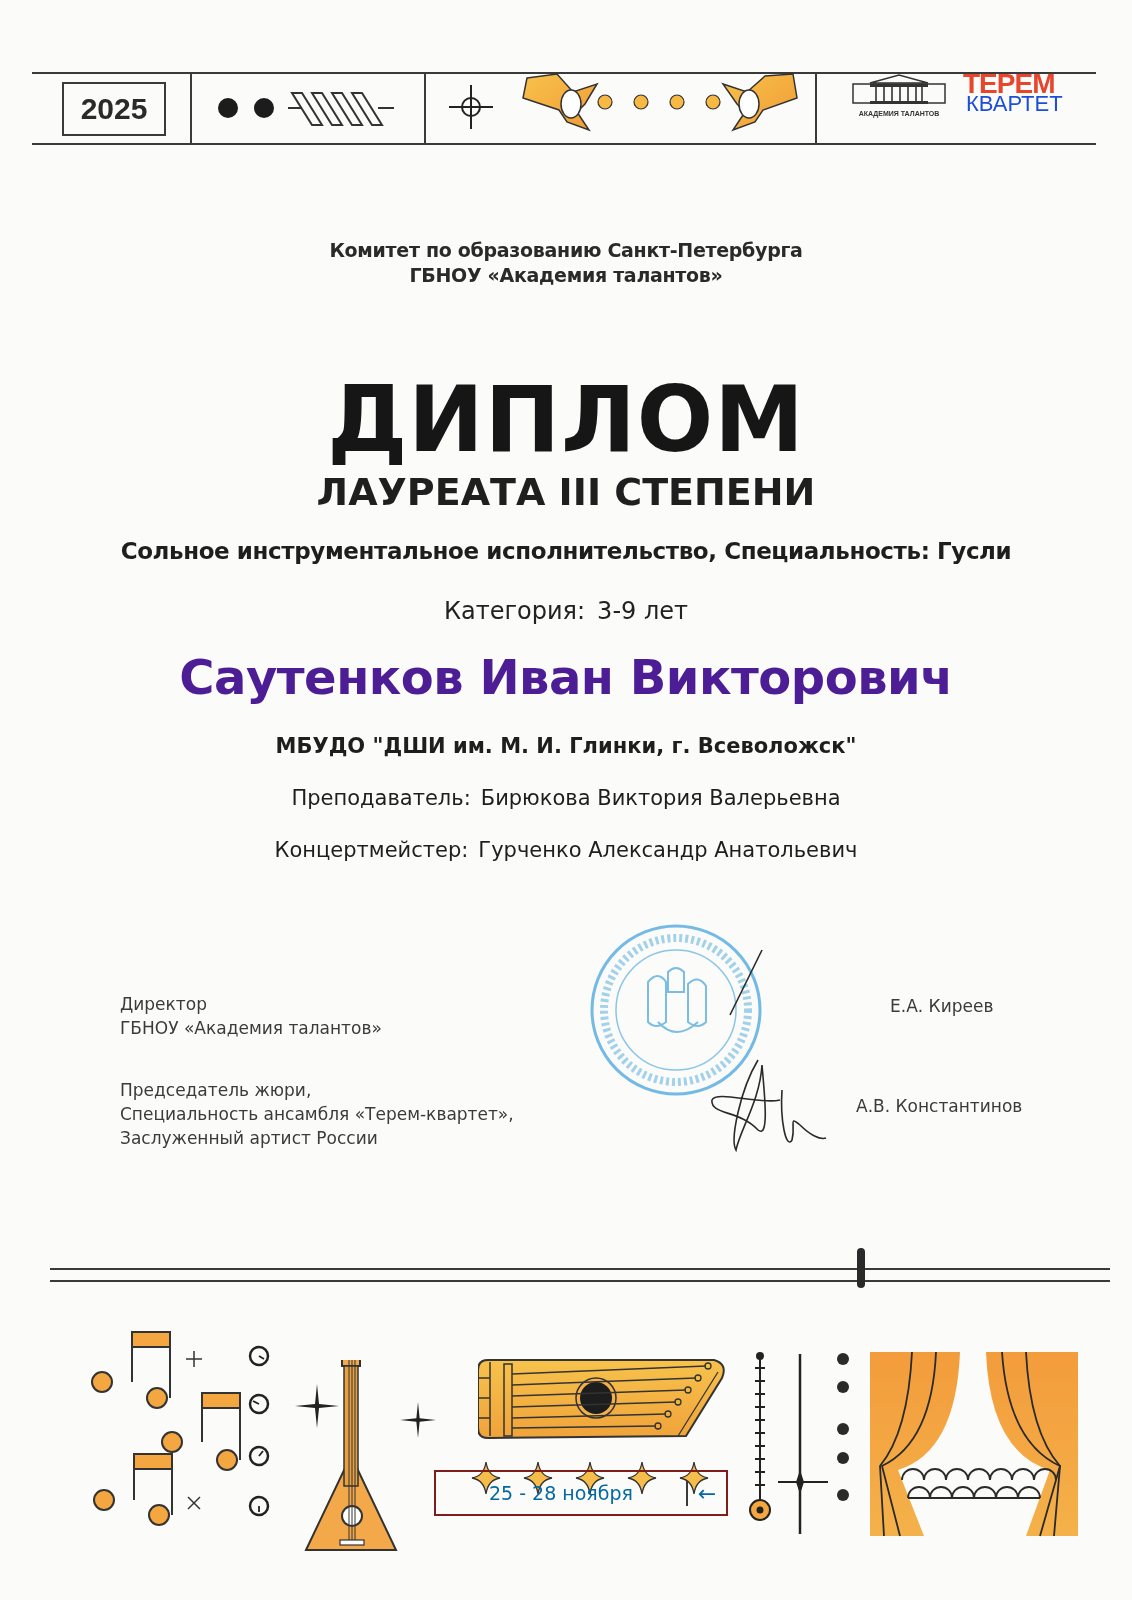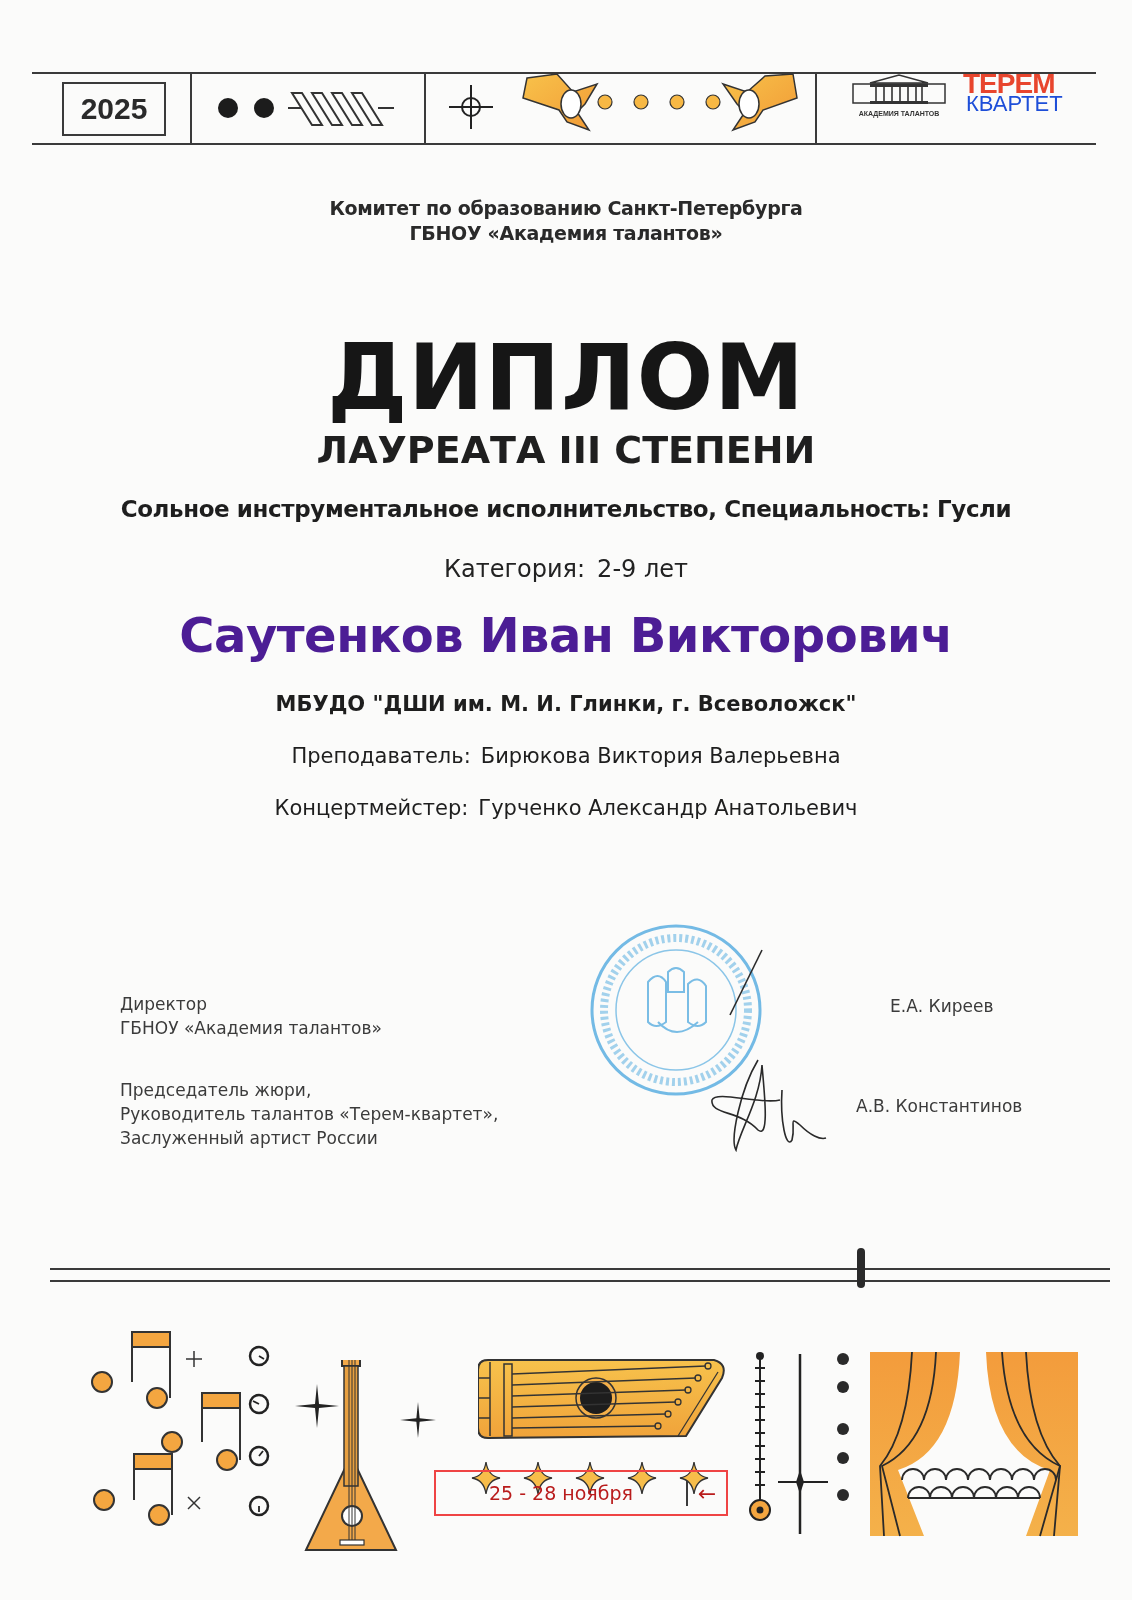--- a/index.html
+++ b/index.html
@@ -11,35 +11,35 @@
   }
   .abs { position: absolute; }
   
   .hline { position: absolute; height: 2px; background: #3a3a3a; }
   .vline { position: absolute; width: 2px; background: #3a3a3a; }
   .year-box {
     position: absolute; left: 62px; top: 82px; width: 100px; height: 50px;
     border: 2px solid #3a3a3a; display: flex; align-items: center; justify-content: center;
     font-family: "Liberation Sans", sans-serif; font-weight: bold; font-size: 30px; color: #2a2a2a;
   }
-  .center { position: absolute; left: 0; width: 1132px; text-align: center; }
+  .center { position: absolute; left: 0; width: 1132px; text-align: center; margin-top: 42px; }
   .org-lines { top: 196px; font-weight: bold; font-size: 19px; line-height: 25px; color: #2a2a2a; font-family: "DejaVu Sans", sans-serif; letter-spacing: -0.3px;}
   .title { top: 328px; font-weight: bold; font-size: 90px; line-height: 100px; font-family: "DejaVu Sans", sans-serif; color:#161616; letter-spacing: 1px;}
   .subtitle { top: 428px; font-weight: bold; font-size: 38px; line-height: 44px; font-family: "DejaVu Sans", sans-serif; color:#1f1f1f;}
   .nomination { top: 494px; font-weight: bold; font-size: 23px; line-height: 30px; letter-spacing:-0.4px;}
   .category { top: 554px; font-size: 24px; line-height: 30px; color:#222; font-family: "DejaVu Sans", sans-serif;}
   .category span { margin: 0 6px; }
   .winner { top: 606px; font-weight: bold; font-size: 48px; line-height: 58px; color:#4c1d95; letter-spacing:-0.5px;}
   .school { top: 690px; font-weight: bold; font-size: 21px; line-height: 28px; }
   .person-line { font-weight: normal; font-size: 21px; line-height: 28px; }
   .person-line span { margin: 0 5px; }
   .sig-text { position: absolute; font-size: 17px; line-height: 24px; color: #3b3b3b; font-family: "DejaVu Sans", sans-serif; }
   .date-box {
     position: absolute; left: 434px; top: 1470px; width: 290px; height: 42px;
-    border: 2px solid #ef4444; display: flex; font-size: 19px; color:#b91c1c;align-items:center;
+    border: 2px solid #7f1d1d; display: flex; font-size: 19px; color:#0369a1;align-items:center;
   }
   .date-box .d { flex: 1; display:flex; align-items:center; justify-content:center; }
   .date-box .arr { width: 38px; border-left: 2px solid #3a3a3a; display:flex; align-items:center; justify-content:center; font-size: 22px; }
   .logo-text { position: absolute; font-family: "Liberation Sans", sans-serif; }
 </style>
 </head>
 <body>
 
 <div class="hline" style="left:32px; top:72px; width:1064px;"></div>
 <div class="hline" style="left:32px; top:143px; width:1064px;"></div>
@@ -114,42 +114,42 @@
 <div class="center org-lines">
   <div>Комитет по образованию Санкт-Петербурга</div>
   <div>ГБНОУ «Академия талантов»</div>
 </div>
 
 <div class="center title">ДИПЛОМ</div>
 <div class="center subtitle">ЛАУРЕАТА III СТЕПЕНИ</div>
 
 <div class="center nomination">Сольное инструментальное исполнительство, Специальность: Гусли</div>
 <div class="center category">
-  <span>Категория:</span><span>2-9 лет</span>
+  <span>Категория:</span><span>3-9 лет</span>
 </div>
 
 <div class="center winner">Саутенков Иван Викторович</div>
 <div class="center school">МБУДО "ДШИ им. М. И. Глинки, г. Всеволожск"</div>
 
 <div class="center person-line" style="top:742px;">
   <span>Преподаватель:</span><span>Бирюкова Виктория Валерьевна</span>
 </div>
 <div class="center person-line" style="top:794px;">
   <span>Концертмейстер:</span><span>Гурченко Александр Анатольевич</span>
 </div>
 
 <div class="sig-text" style="left:120px; top:992px;">
   <div>Директор</div>
   <div>ГБНОУ «Академия талантов»</div>
 </div>
 <div class="sig-text" style="left:890px; top:994px;">Е.А. Киреев</div>
 
 <div class="sig-text" style="left:120px; top:1078px;">
   <div>Председатель жюри,</div>
-  <div>Руководитель талантов «Терем-квартет»,</div>
+  <div>Специальность ансамбля «Терем-квартет»,</div>
   <div>Заслуженный артист России</div>
 </div>
 <div class="sig-text" style="left:856px; top:1094px;">А.В. Константинов</div>
 
 <svg class="abs" style="left:588px; top:922px;" width="176" height="176" viewBox="0 0 176 176">
   <circle cx="88" cy="88" r="84" fill="none" stroke="#5aaee0" stroke-width="3" opacity="0.85"></circle>
   <circle cx="88" cy="88" r="72" fill="none" stroke="#5aaee0" stroke-width="8" stroke-dasharray="3 3" opacity="0.55"></circle>
   <circle cx="88" cy="88" r="60" fill="none" stroke="#5aaee0" stroke-width="1.5" opacity="0.7"></circle>
   <g fill="none" stroke="#5aaee0" stroke-width="2" opacity="0.8">
     <path d="M60,60 q10,-12 18,0 v40 q-10,8 -18,0z"></path>

